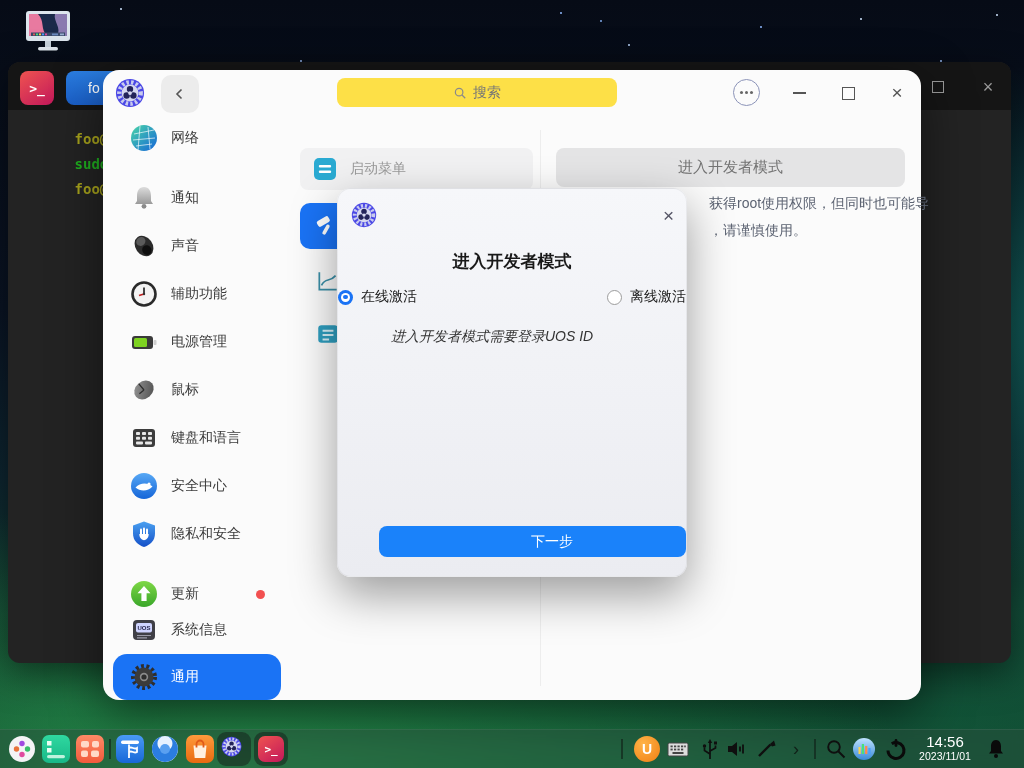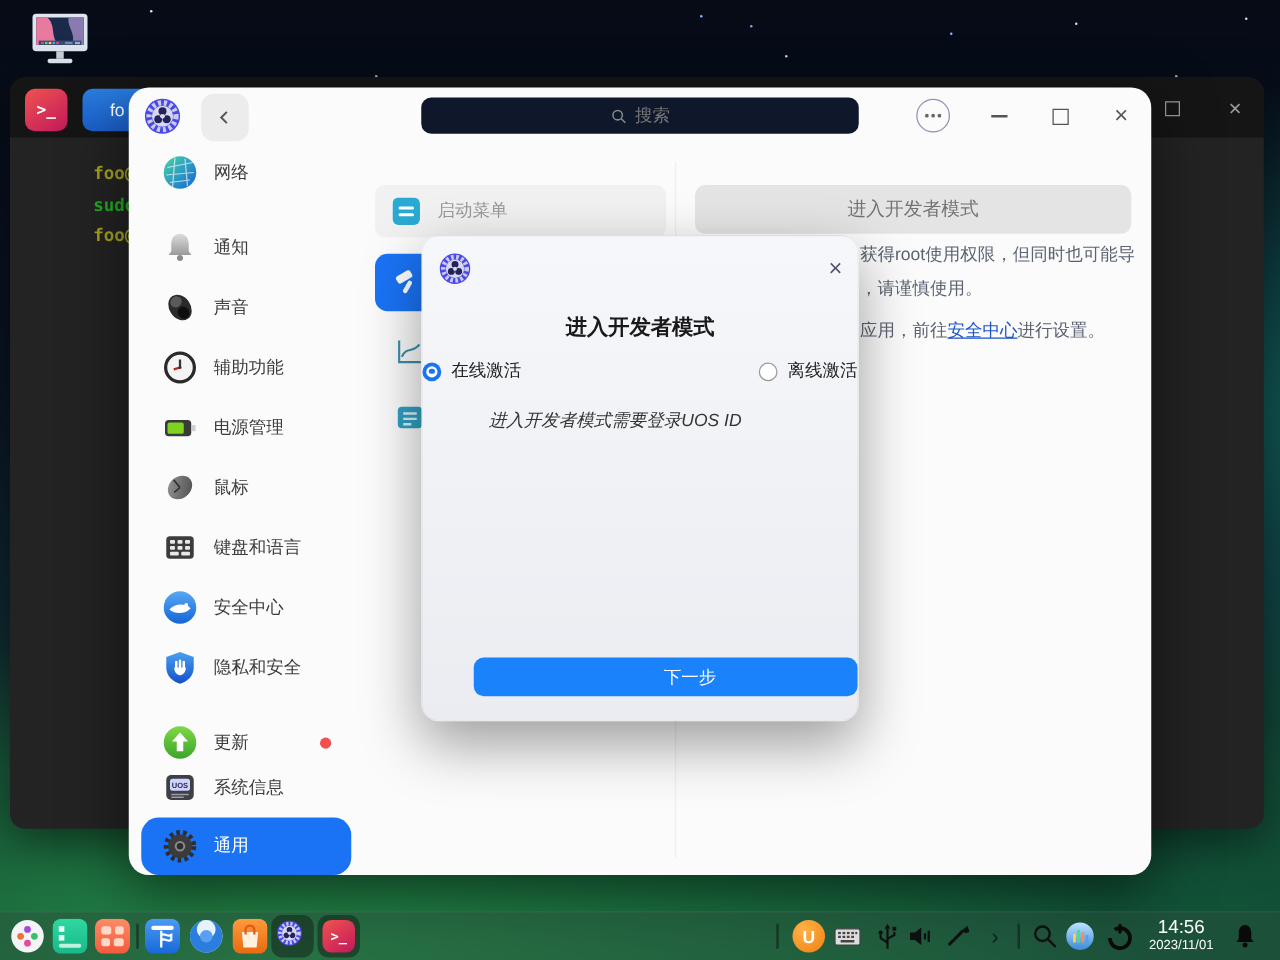--- a/index.html
+++ b/index.html
@@ -28,21 +28,21 @@
   .term-btn{position:absolute;top:14px;width:22px;height:22px;color:#9a9a9a;display:flex;align-items:center;justify-content:center;}
   .term-max{left:919px;} .term-max i{display:block;width:10px;height:10px;border:1.4px solid #9a9a9a;}
   .term-close{left:969px;font-size:18px;}
   .term-line{position:absolute;left:16px;font:bold 14px "DejaVu Sans Mono",monospace;white-space:pre;}
   
   .cc{position:absolute;left:103px;top:70px;width:818px;height:630px;background:#fbfbfb;
     border-radius:16px;box-shadow:0 16px 50px rgba(0,0,0,.5);z-index:10;}
   .cc-logo{position:absolute;left:12px;top:8px;width:30px;height:30px;}
   .cc-back{position:absolute;left:58px;top:5px;width:38px;height:38px;border-radius:10px;background:#ececec;
     display:flex;align-items:center;justify-content:center;}
-  .cc-search{position:absolute;left:234px;top:8px;width:350px;height:29px;border-radius:8px;background:#0f172a;
+  .cc-search{position:absolute;left:234px;top:8px;width:280px;height:29px;border-radius:8px;background:#fde047;
     display:flex;align-items:center;justify-content:center;gap:6px;color:#767676;font-size:14px;}
   .cc-menu{position:absolute;left:630px;top:9px;width:27px;height:27px;border-radius:50%;border:1.4px solid #8b93b8;box-sizing:border-box;
     display:flex;align-items:center;justify-content:center;}
   .cc-menu i{display:block;width:3px;height:3px;border-radius:50%;background:#666;box-shadow:5px 0 #666,-5px 0 #666;}
   .cc-min,.cc-maxb,.cc-closeb{position:absolute;top:8px;width:30px;height:30px;display:flex;align-items:center;justify-content:center;color:#555;}
   .cc-min{left:681px;} .cc-min i{display:block;width:13px;height:1.6px;background:#555;}
   .cc-maxb{left:730px;} .cc-maxb i{display:block;width:11px;height:11px;border:1.4px solid #555;}
   .cc-closeb{left:779px;font-size:19px;}
   .side-item{position:absolute;left:10px;width:168px;height:48px;display:flex;align-items:center;gap:13px;
     padding-left:17px;box-sizing:border-box;font-size:14px;color:#3c3c3c;}
@@ -50,21 +50,21 @@
   .side-sel{background:#1a73f5;color:#fff;border-radius:14px;height:46px;}
   .badge-dot{position:absolute;right:16px;width:9px;height:9px;border-radius:50%;}
   .divider-v{position:absolute;top:60px;bottom:14px;width:1px;background:#ededed;}
   .boot-row{position:absolute;left:197px;top:78px;width:233px;height:42px;border-radius:8px;background:#f1f1f2;
     display:flex;align-items:center;gap:14px;padding-left:14px;box-sizing:border-box;color:#999;font-size:14px;}
   .dev-row{position:absolute;left:197px;top:133px;width:233px;height:46px;border-radius:10px;background:#1a73f5;
     display:flex;align-items:center;padding-left:14px;box-sizing:border-box;}
   .mid-ic{position:absolute;left:212px;width:26px;height:26px;}
   .rp-btn{position:absolute;left:453px;top:78px;width:349px;height:39px;border-radius:8px;background:#e4e4e5;
     display:flex;align-items:center;justify-content:center;color:#737373;font-size:15px;}
-  .rp-line{position:absolute;left:585px;font-size:14px;color:#5c6372;white-space:nowrap;}
+  .rp-line{position:absolute;left:606px;font-size:14px;color:#5c6372;white-space:nowrap;}
   .rp-link{color:#1c54c8;text-decoration:underline;}
   
   .dialog{position:absolute;left:337px;top:188px;width:350px;height:389px;border-radius:14px;z-index:30;
     background:linear-gradient(180deg,#f6f7fa,#ebecf1);box-shadow:0 18px 46px rgba(0,0,0,.38);border:1px solid rgba(0,0,0,.05);box-sizing:border-box;}
   .dlg-logo{position:absolute;left:13px;top:13px;width:26px;height:26px;}
   .dlg-close{position:absolute;right:12px;top:16px;font-size:19px;color:#556;}
   .dlg-title{position:absolute;left:0;right:0;top:61px;text-align:center;font-size:17px;font-weight:bold;color:#191919;}
   .dlg-radios{position:absolute;left:0;right:0;top:99px;display:flex;justify-content:space-between;gap:30px;}
   .radio-item{display:flex;align-items:center;gap:8px;font-size:14px;color:#222;}
   .radio-on{width:15px;height:15px;border-radius:50%;background:#1a73f5;position:relative;}
@@ -366,23 +366,20 @@
     <div class="divider-v" style="left:437px;"></div>
     <div class="rp-btn">
       <span>进入开发者模式</span>
     </div>
     <div class="rp-line" style="top:125px;">
       <span>获得root使用权限，但同时也可能导</span>
     </div>
     <div class="rp-line" style="top:152px;">
       <span>，请谨慎使用。</span>
     </div>
-    <div class="rp-line" style="top:186px;">
-      <span>应用，前往</span><a class="rp-link">安全中心</a><span>进行设置。</span>
-    </div>
   </div>
 
   <div class="dialog">
     <svg class="dlg-logo">
         <use href="#cclogo"></use>
       </svg>
     <div class="dlg-close">×</div>
     <div class="dlg-title">进入开发者模式</div>
     <div class="dlg-radios">
       <div class="radio-item">

